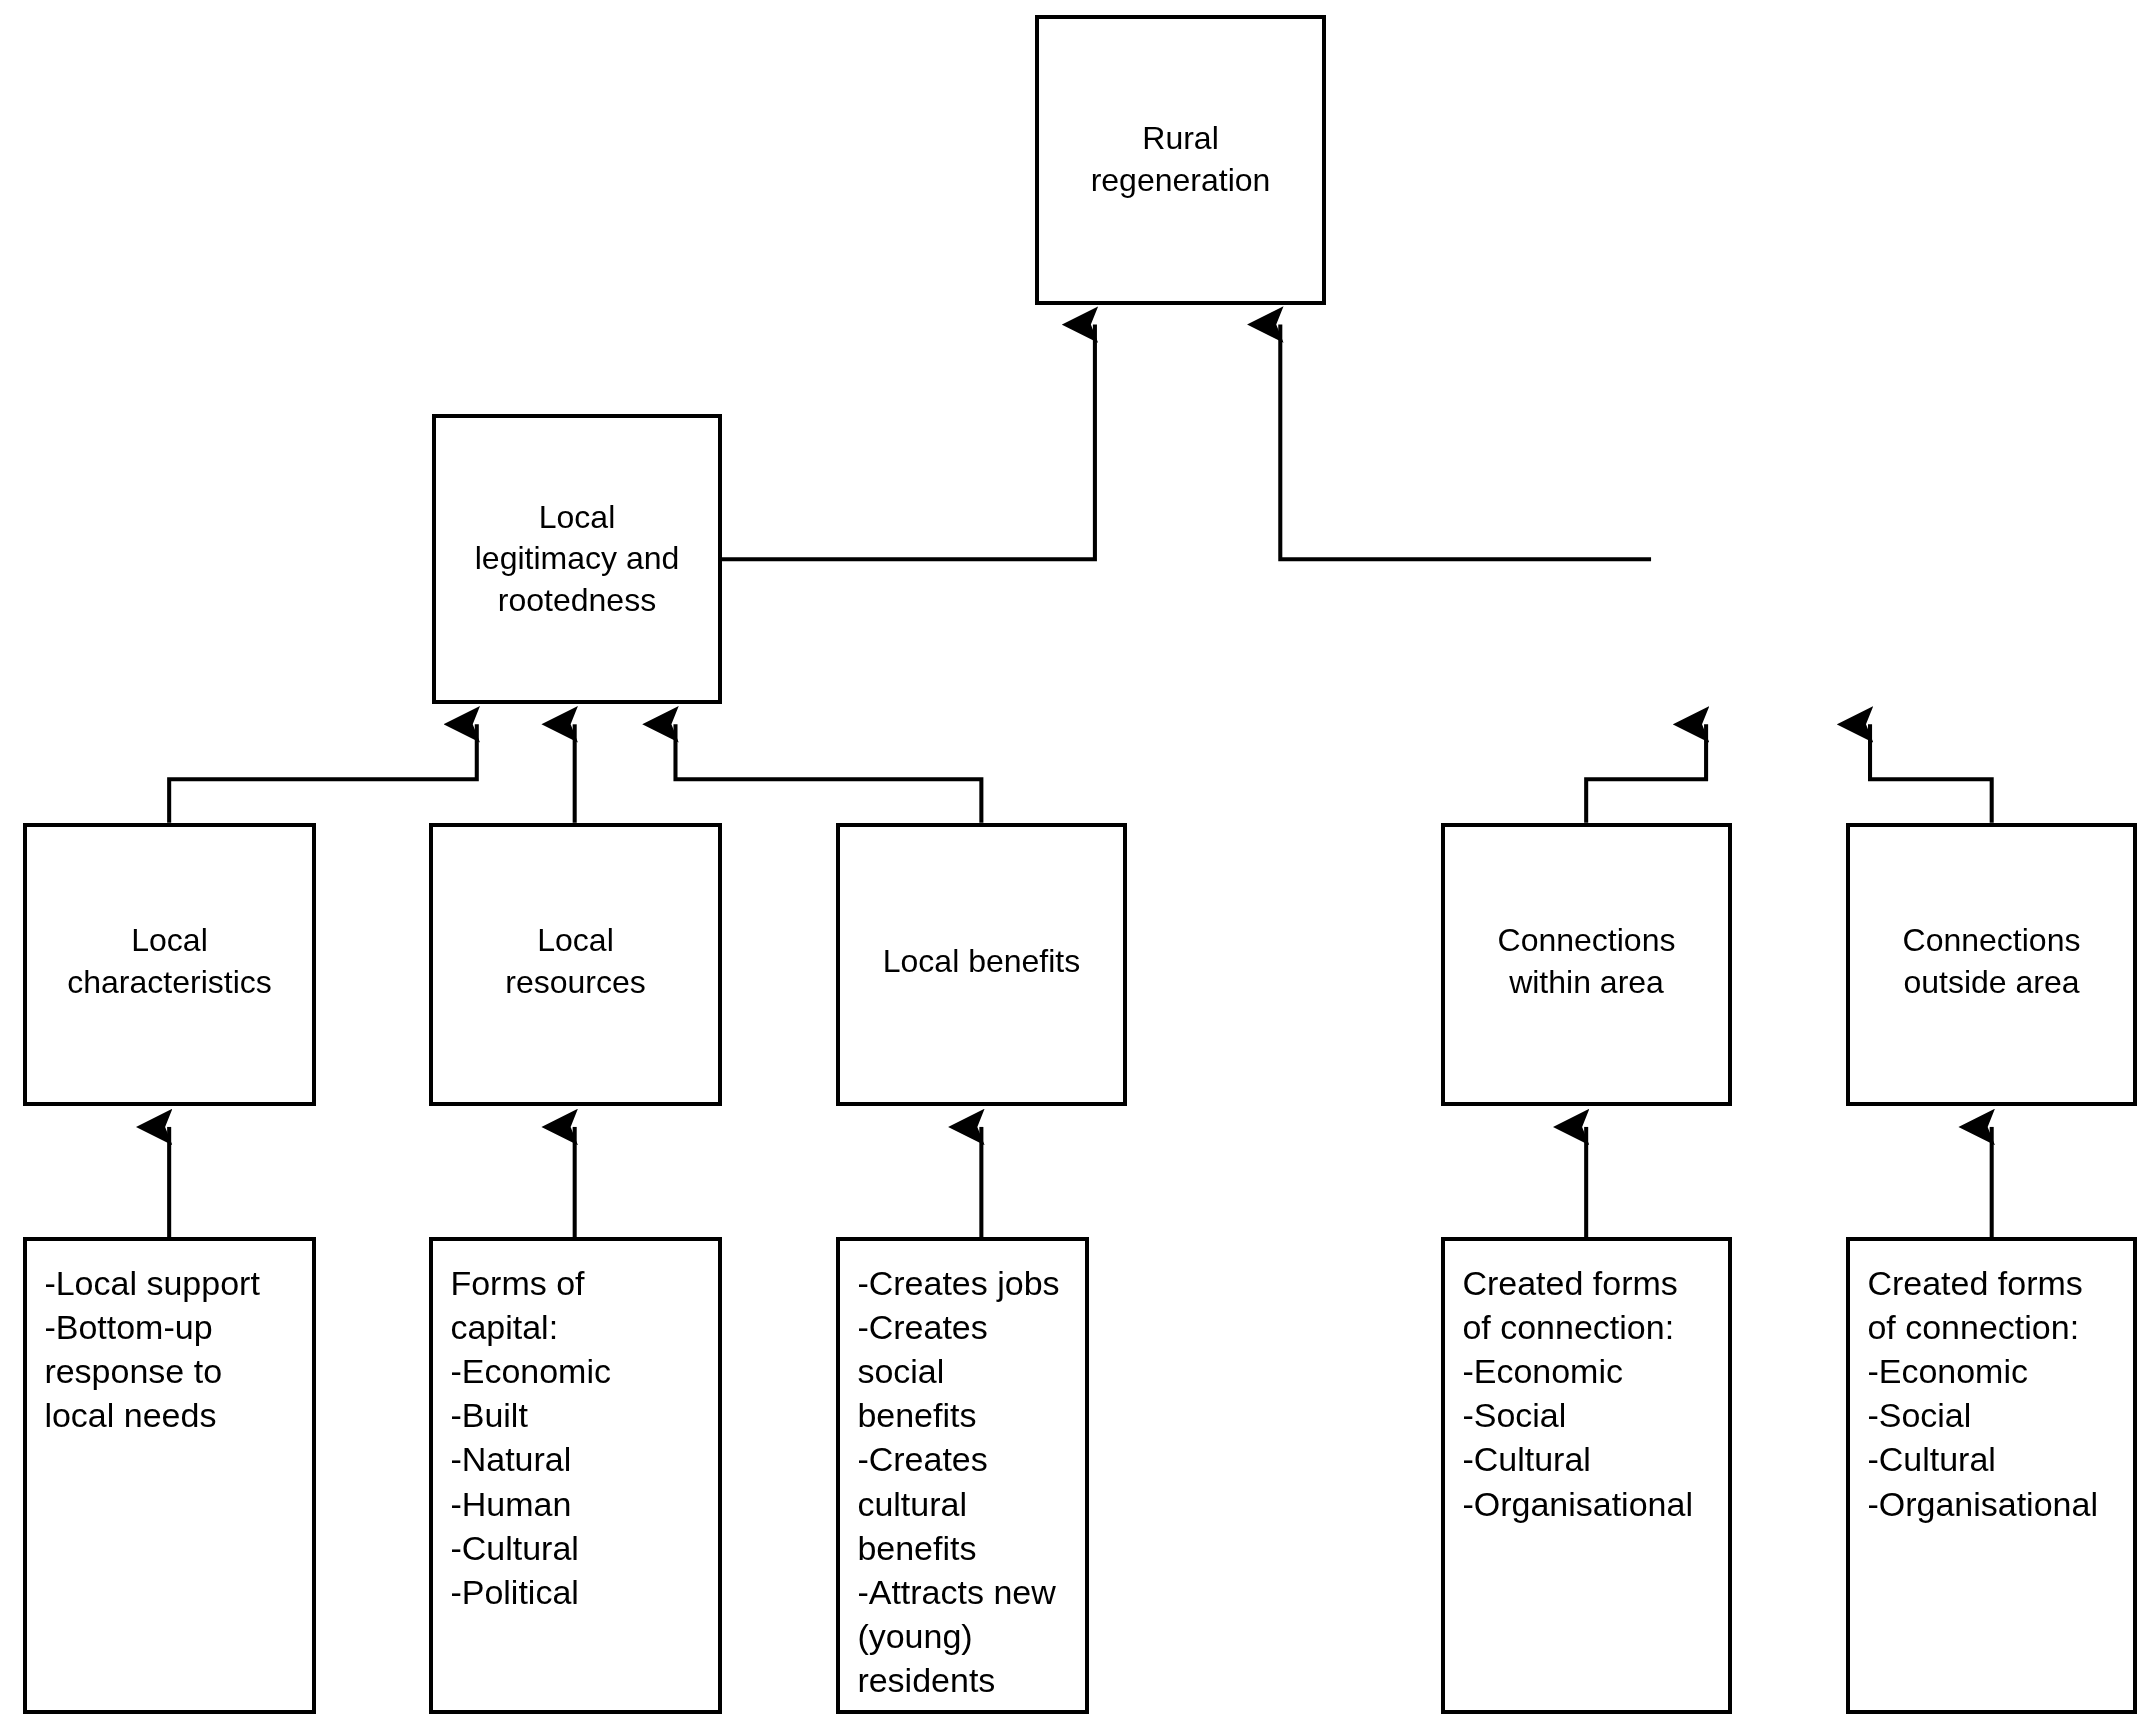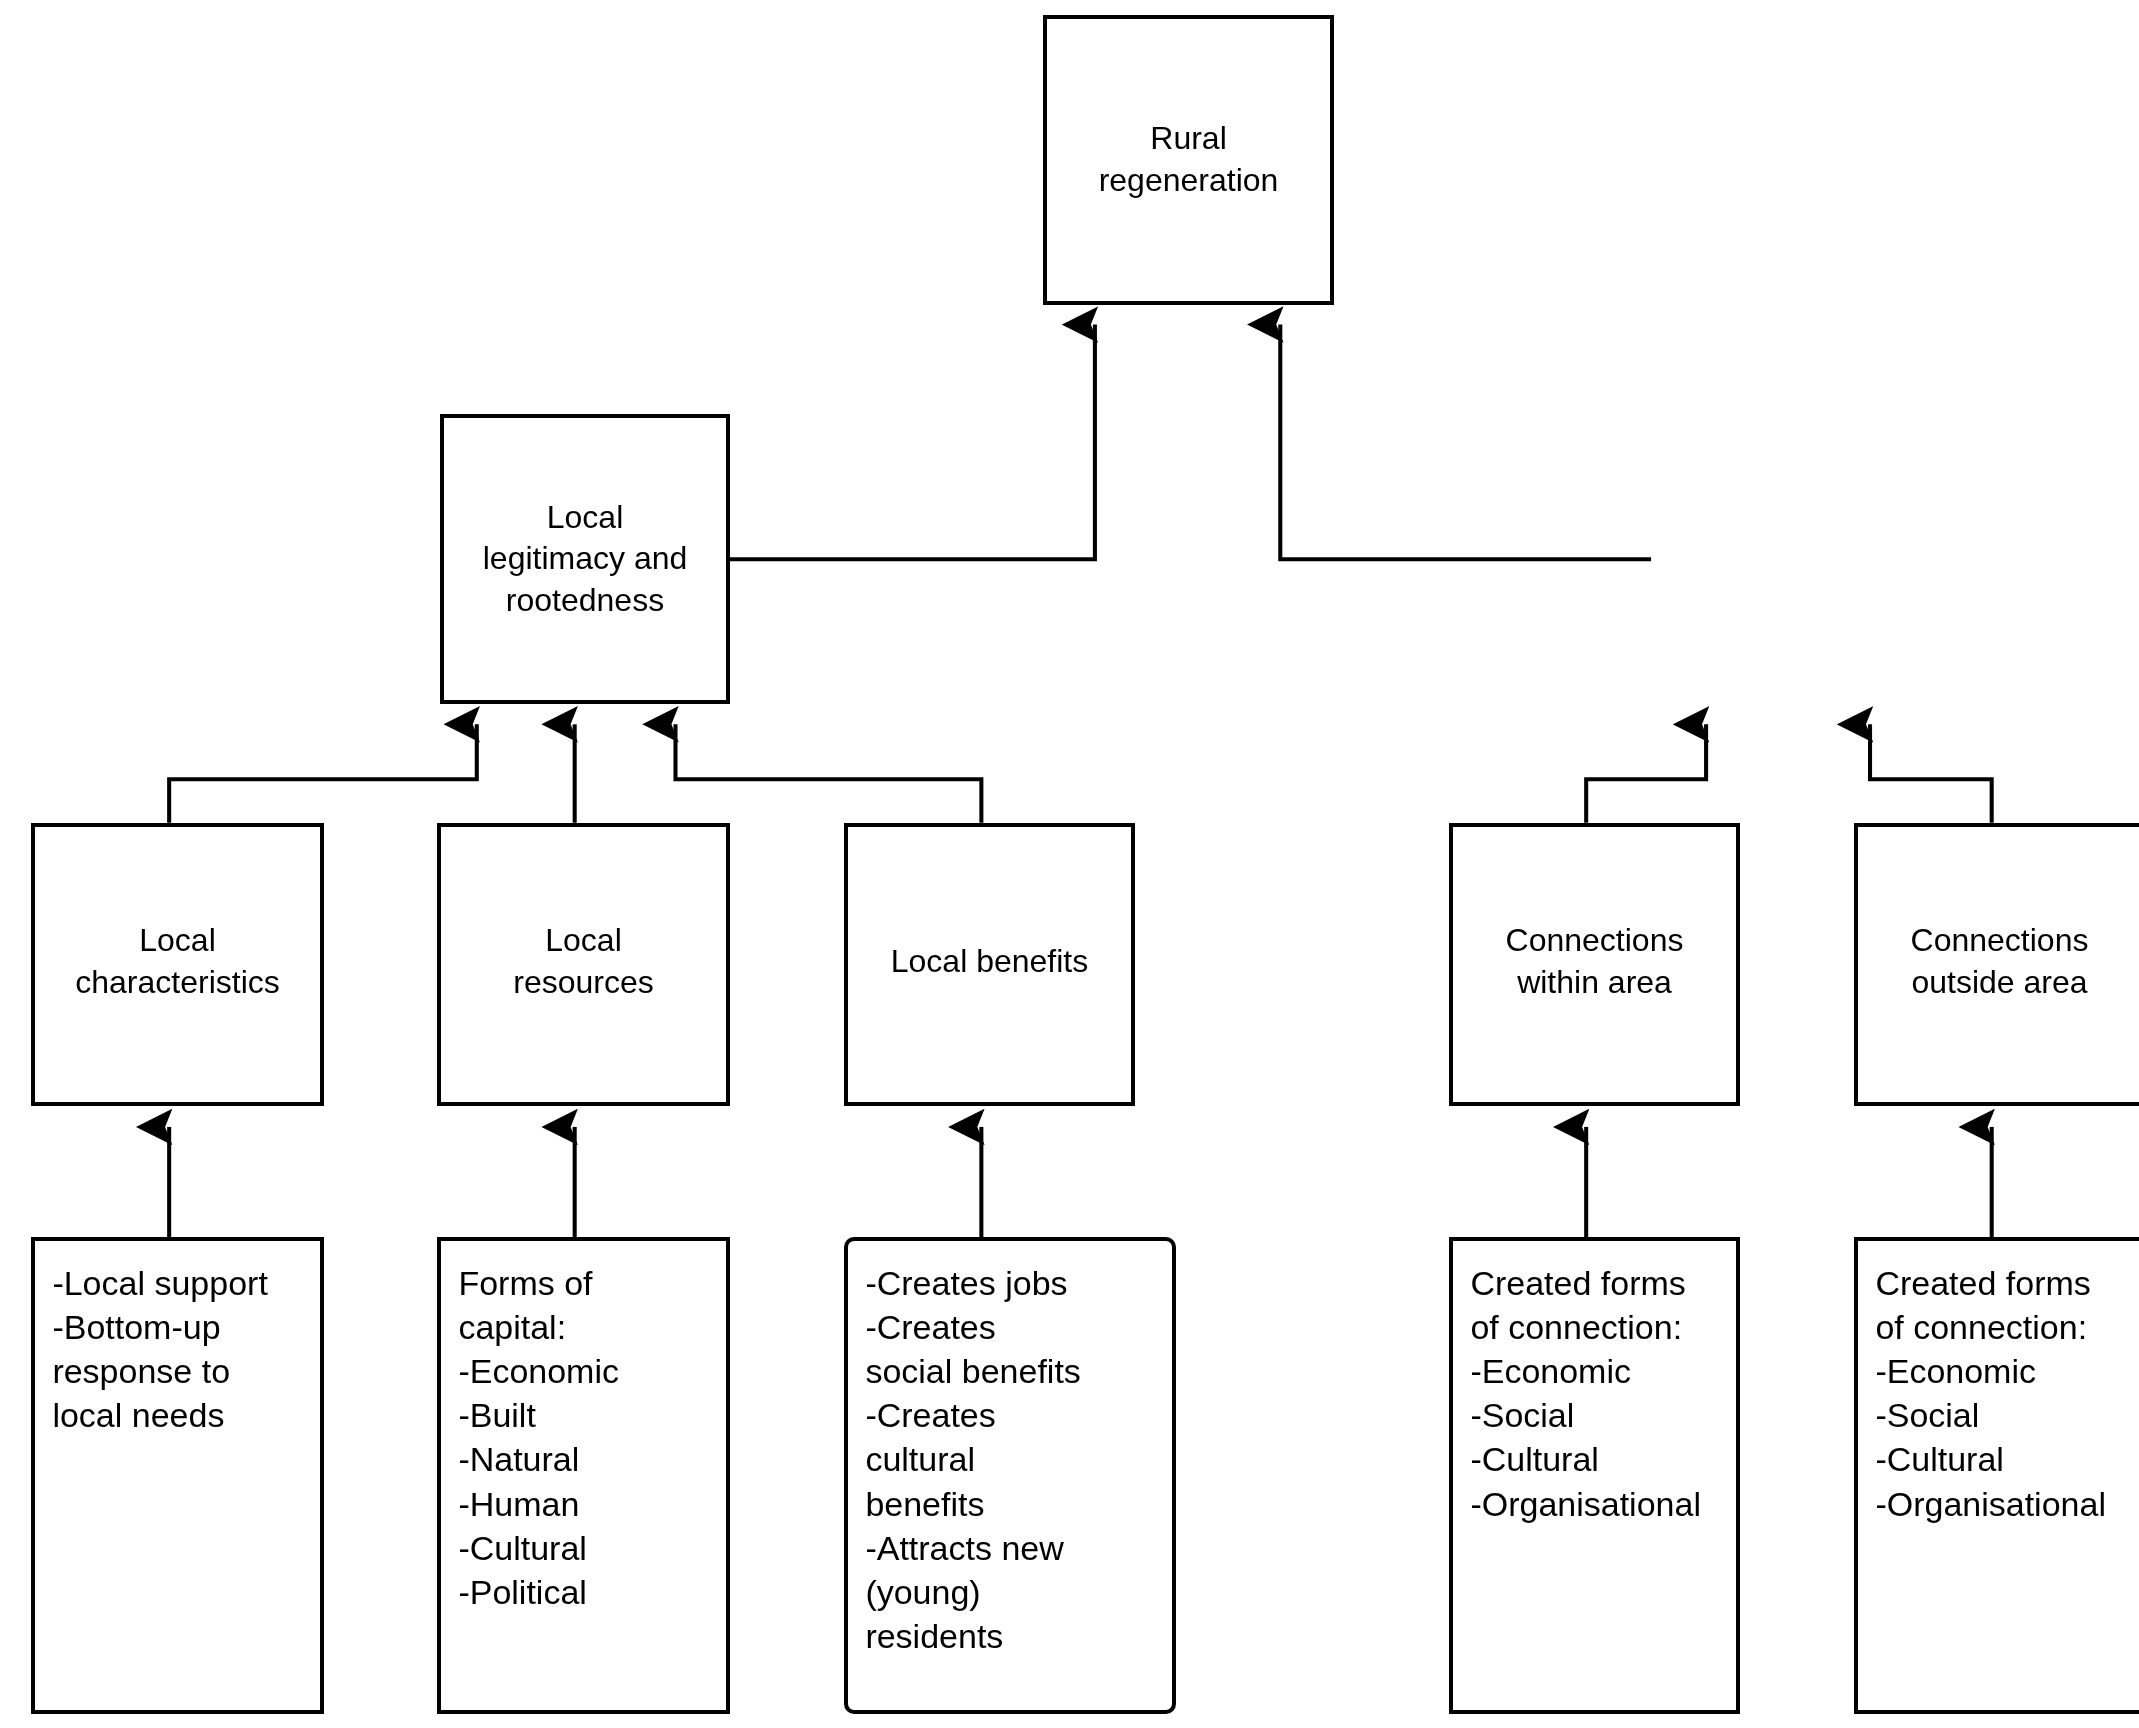--- a/index.html
+++ b/index.html
@@ -22,21 +22,20 @@
     width: 2140px;
     height: 1729px;
   }
   .node {
     position: absolute;
     box-sizing: border-box;
     border: 4px solid #000000;
     background: #ffffff;
     display: flex;
     color: #000000;
-    margin-left: 8px;
   }
   .node .node-text {
     width: 100%;
     white-space: pre-line;
     line-height: 1.30;
   }
   
   .node.centered {
     align-items: center;
     justify-content: center;
@@ -144,21 +143,21 @@
     <div class="node-text">Forms of
 capital:
 -Economic
 -Built
 -Natural
 -Human
 -Cultural
 -Political</div>
   </div>
 
-  <div class="node detail" style="left:836px; top:1237px; width:332px; height:477px;border-radius:10px;">
+  <div class="node detail" style="left:836px; top:1237px; width:253px; height:477px;">
     <div class="node-text">-Creates jobs
 -Creates
 social benefits
 -Creates
 cultural
 benefits
 -Attracts new
 (young)
 residents</div>
   </div>

